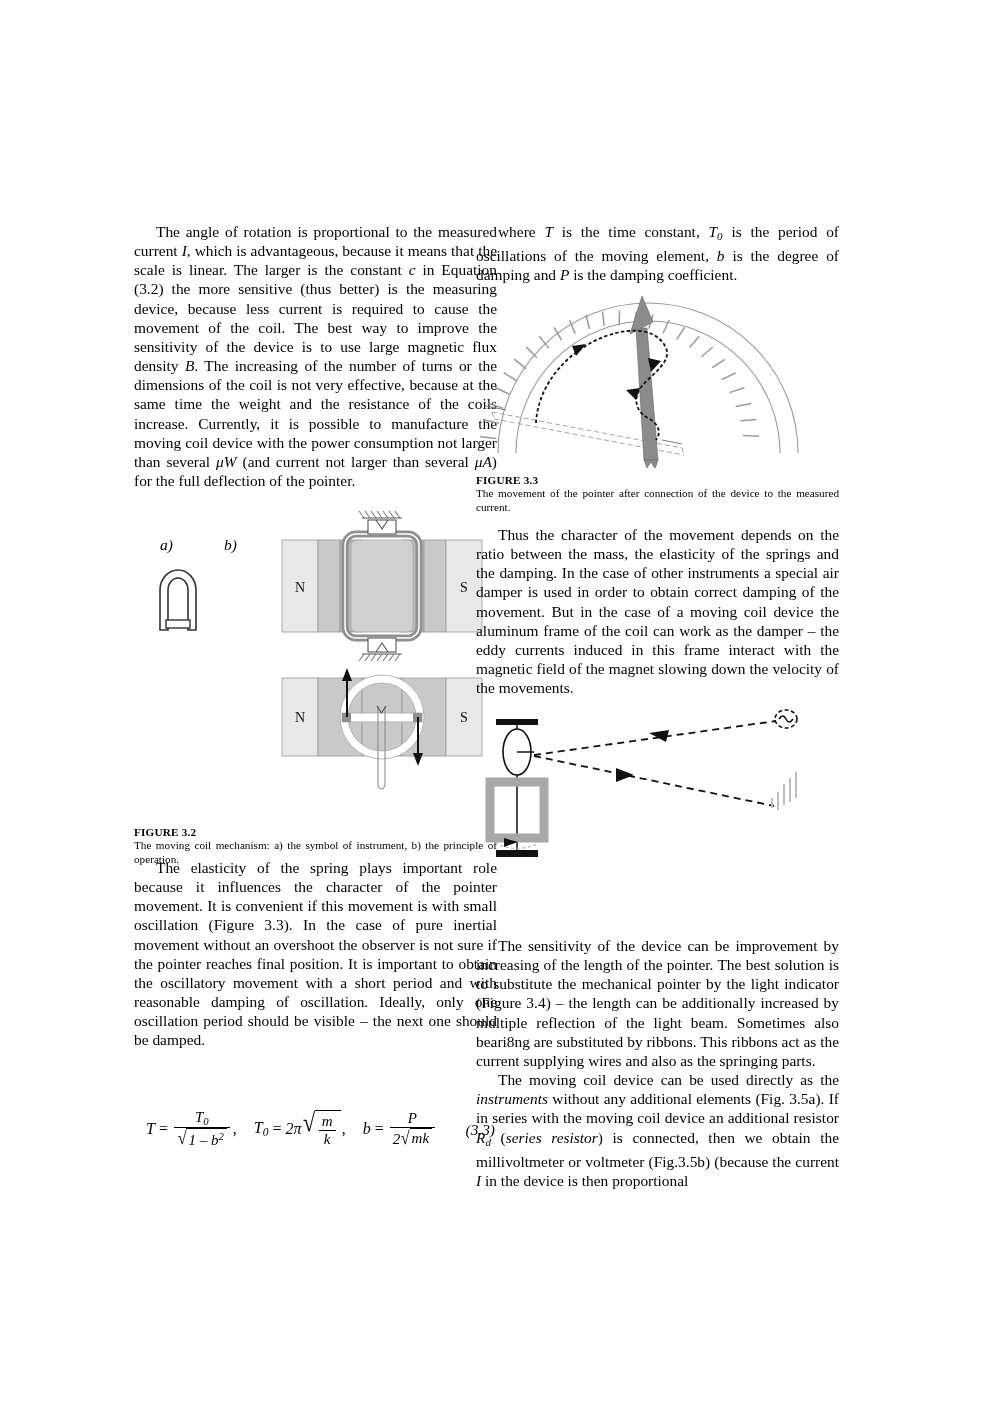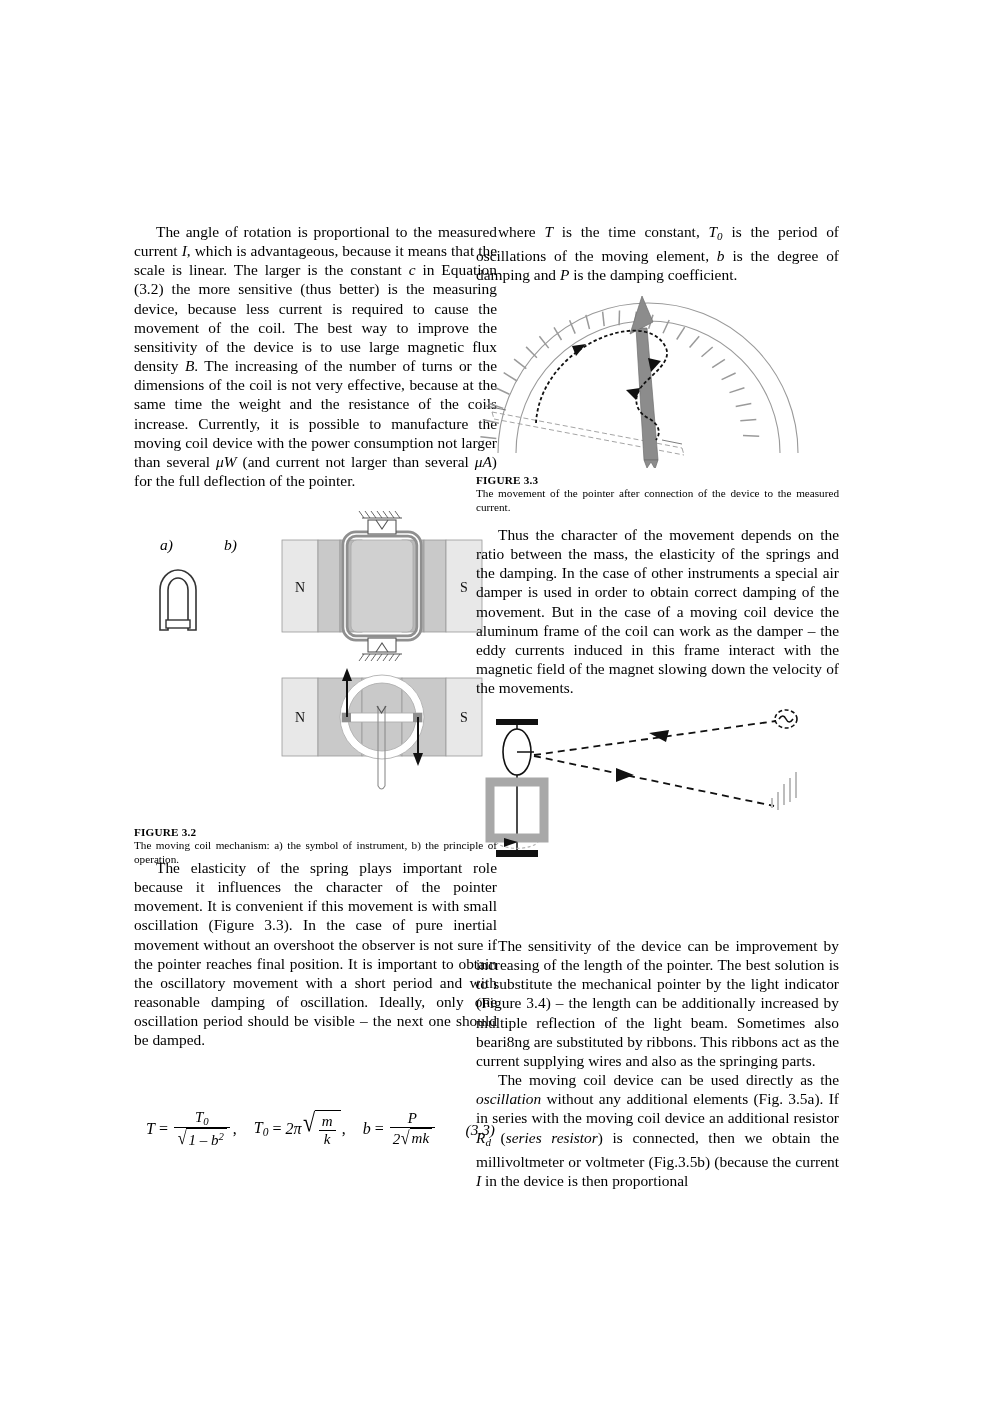--- a/index.html
+++ b/index.html
@@ -460,21 +460,21 @@
         increasing of the length of the pointer. The best
         solution is to substitute the mechanical pointer by the
         light indicator (Figure 3.4) – the length can be
         additionally increased by multiple reflection of the light
         beam. Sometimes also beari8ng are substituted by
         ribbons. This ribbons act as the current supplying wires
         and also as the springing parts.
       </p>
       <p class="body">
         The moving coil device can be used directly as the
-        <i>oscillation</i> without any additional elements (Fig.
+        <i>instruments</i> without any additional elements (Fig.
         3.5a). If in series with the moving coil device an
         additional resistor <i>R<span class="sub">d</span></i> (<i>series resistor</i>) is connected, then
         we obtain the millivoltmeter or voltmeter (Fig.3.5b)
         (because the current <i>I</i> in the device is then proportional
       </p>
     </div>
   </div>
 
 </div>
 

